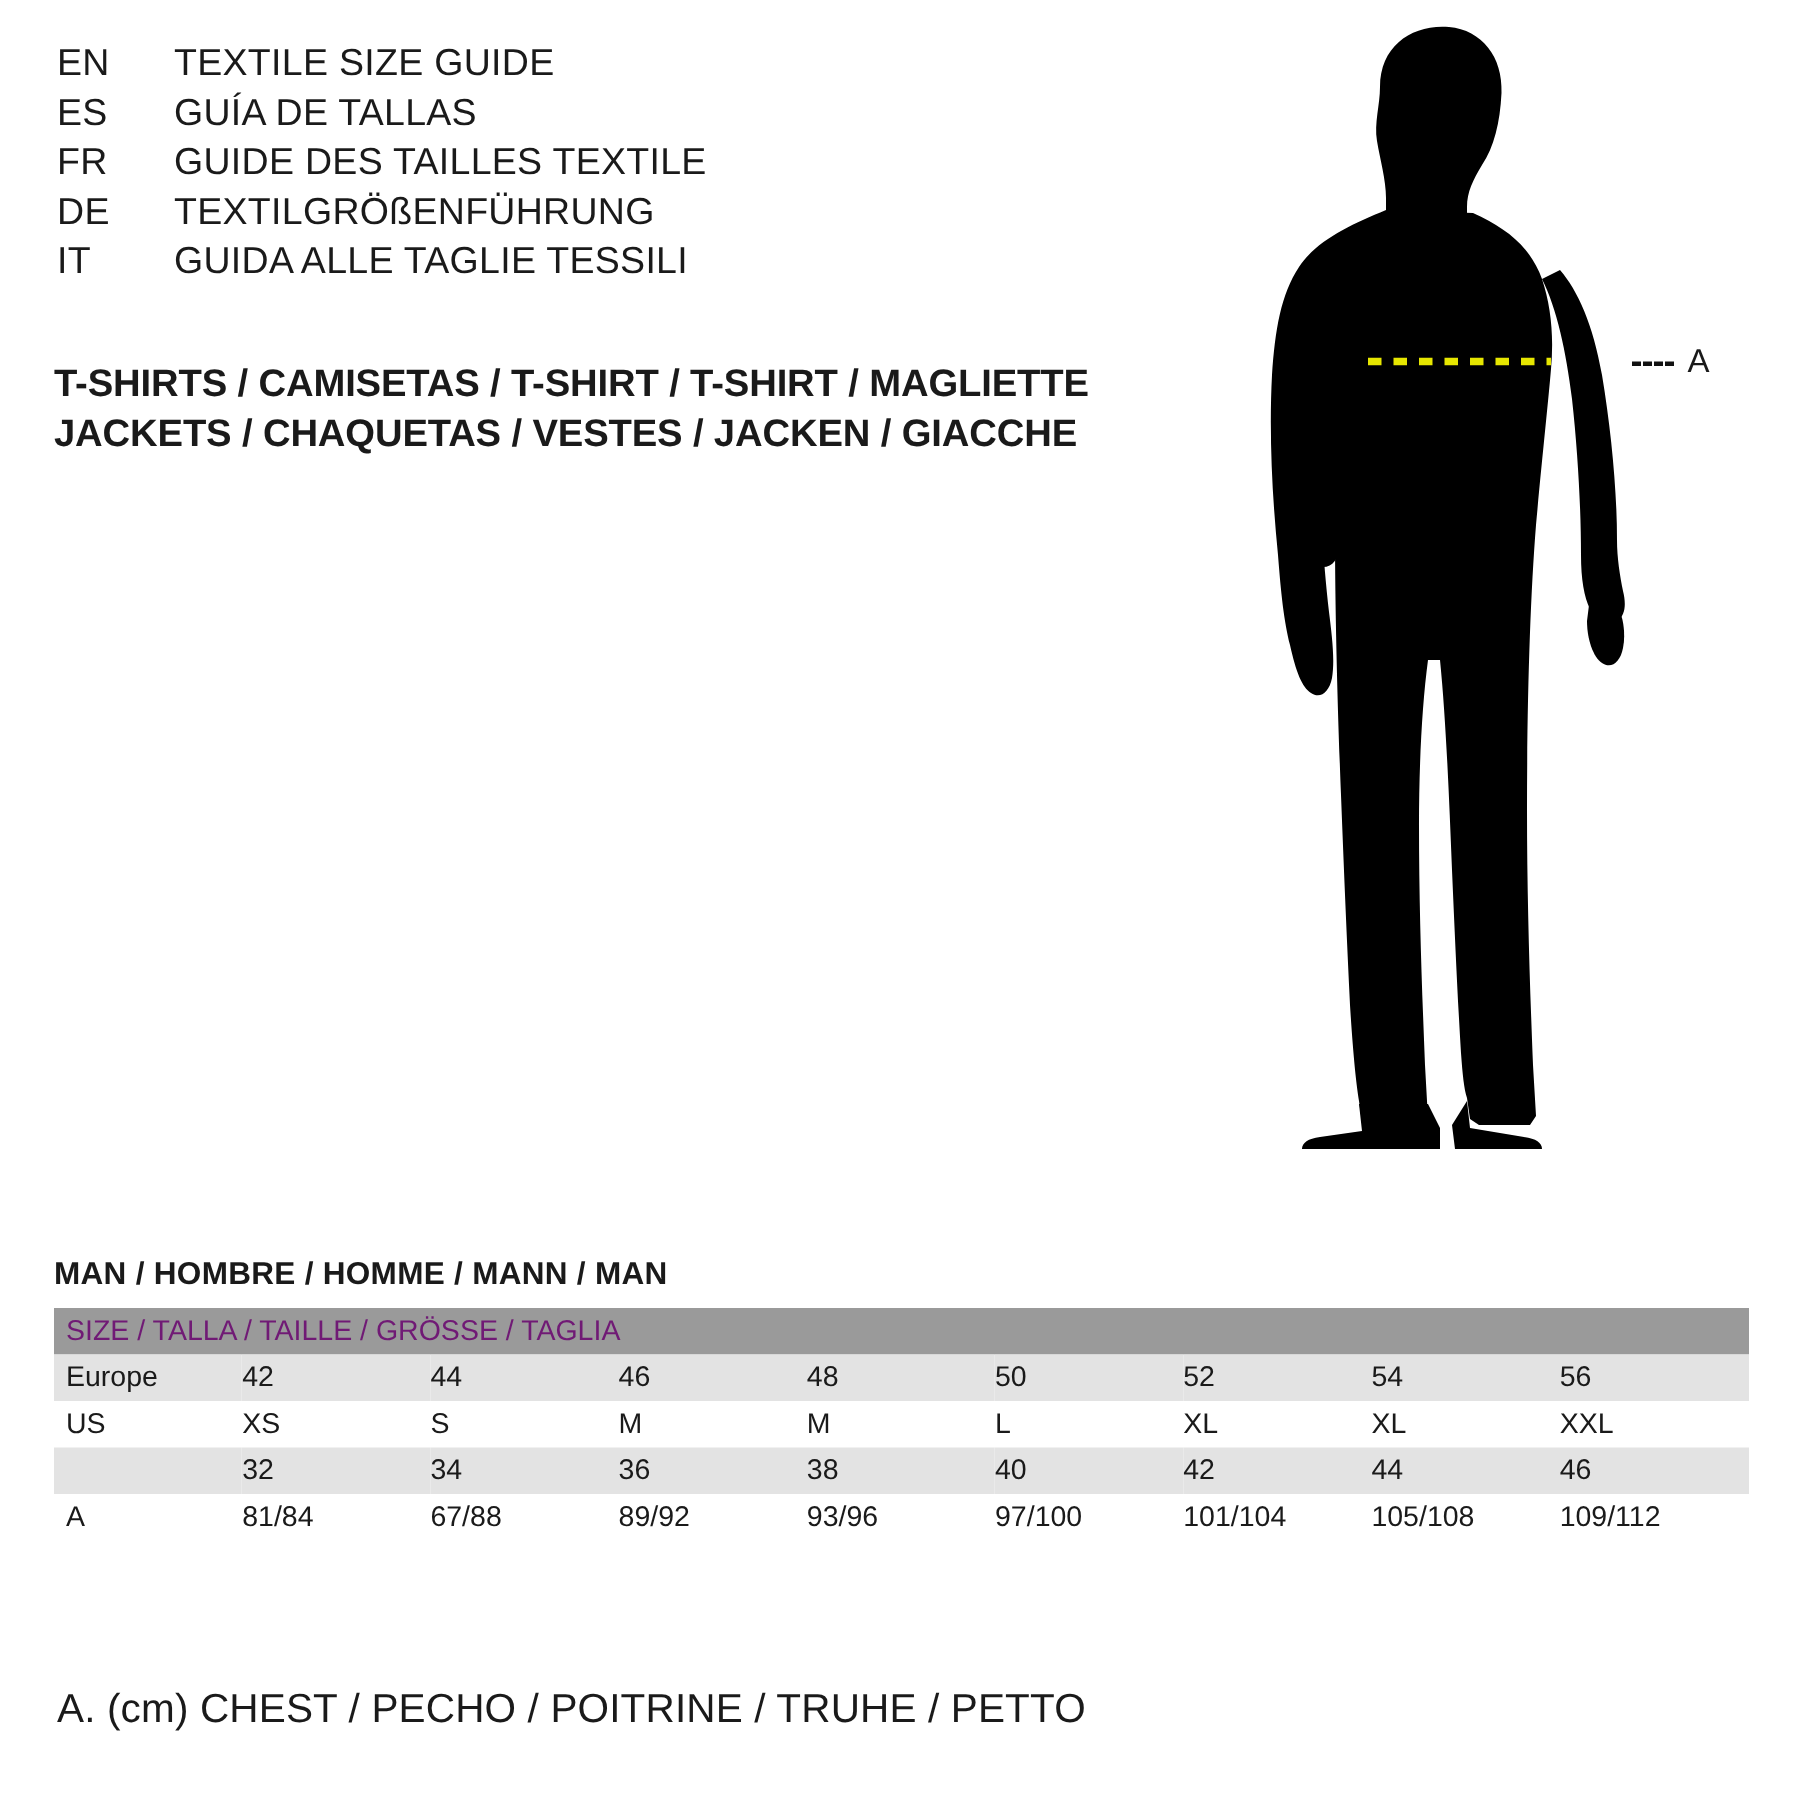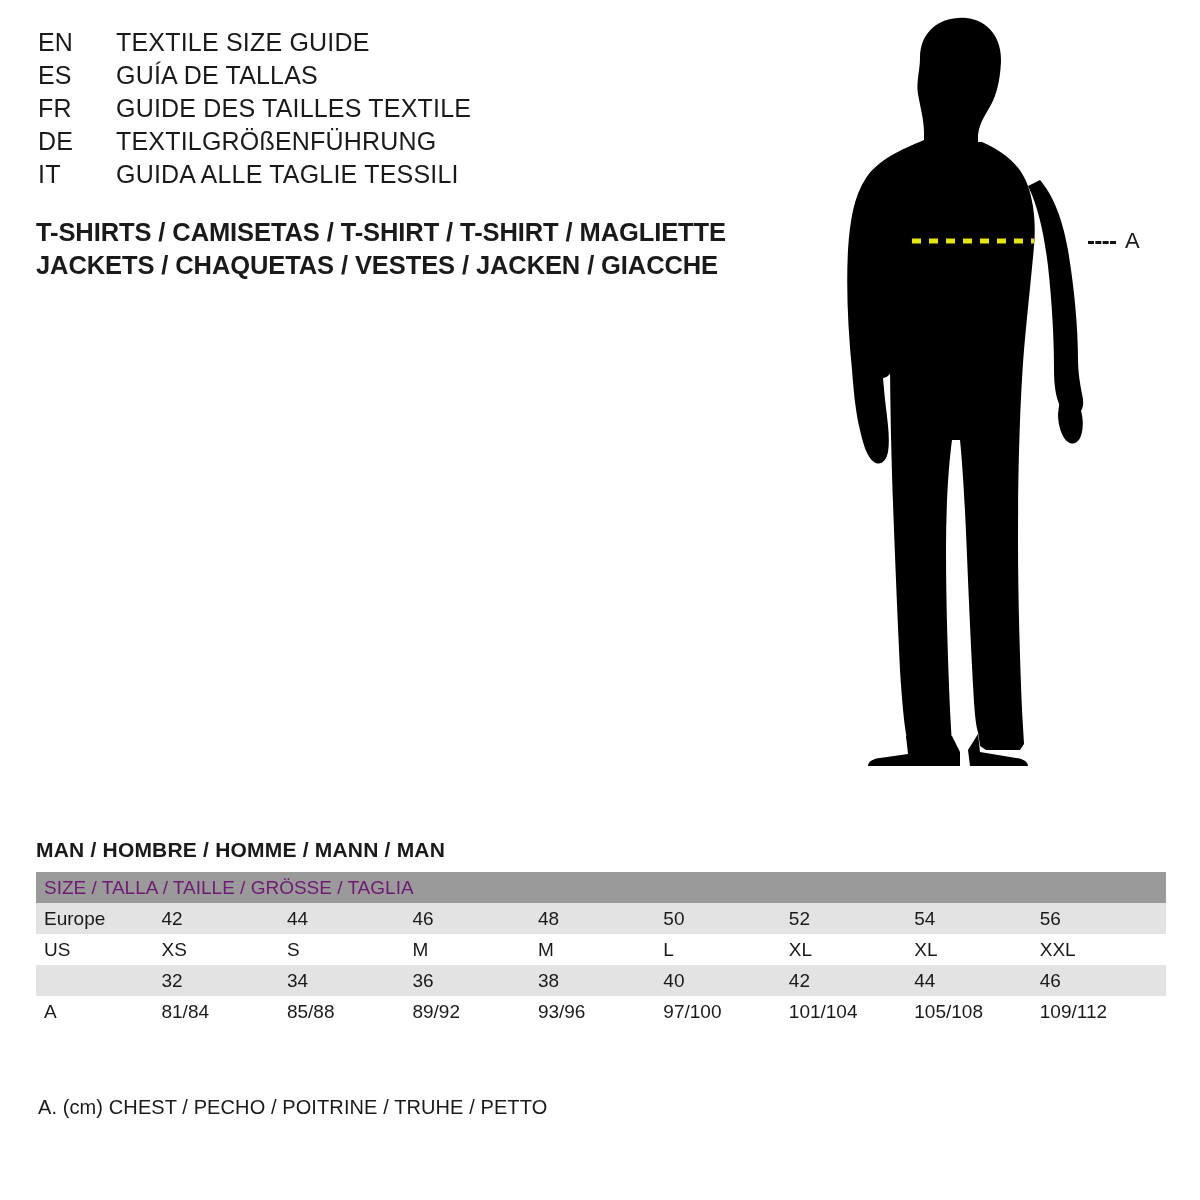--- a/index.html
+++ b/index.html
@@ -42,21 +42,21 @@
     font-size: 25px;
   }
   .lang-text {
     font-size: 25px;
   }
 
   
   .cat-block {
     position: absolute;
     left: 36px;
-    top: 216px;
+    top: 240px;
     width: 760px;
   }
   .cat-line {
     font-size: 25.5px;
     font-weight: bold;
     letter-spacing: -0.1px;
     line-height: 33px;
     white-space: nowrap;
   }
 
@@ -131,22 +131,22 @@
   .row-shade td {
     background: #e3e3e3;
   }
   .row-plain td {
     background: #ffffff;
   }
 
   .footnote {
     position: absolute;
     left: 38px;
-    top: 1096px;
-    font-size: 20px;
+    top: 1124px;
+    font-size: 27px;
     letter-spacing: 0.1px;
   }
 </style>
 </head>
 <body>
 
 <div class="page">
 
   <div class="lang-block">
     <div class="lang-row">
@@ -276,21 +276,21 @@
           <td class="val-cell">36</td>
           <td class="val-cell">38</td>
           <td class="val-cell">40</td>
           <td class="val-cell">42</td>
           <td class="val-cell">44</td>
           <td class="val-cell">46</td>
         </tr>
         <tr class="row-plain">
           <td class="label-cell">A</td>
           <td class="val-cell">81/84</td>
-          <td class="val-cell">85/88</td>
+          <td class="val-cell">67/88</td>
           <td class="val-cell">89/92</td>
           <td class="val-cell">93/96</td>
           <td class="val-cell">97/100</td>
           <td class="val-cell">101/104</td>
           <td class="val-cell">105/108</td>
           <td class="val-cell">109/112</td>
         </tr>
       </tbody>
     </table>
   </div>

